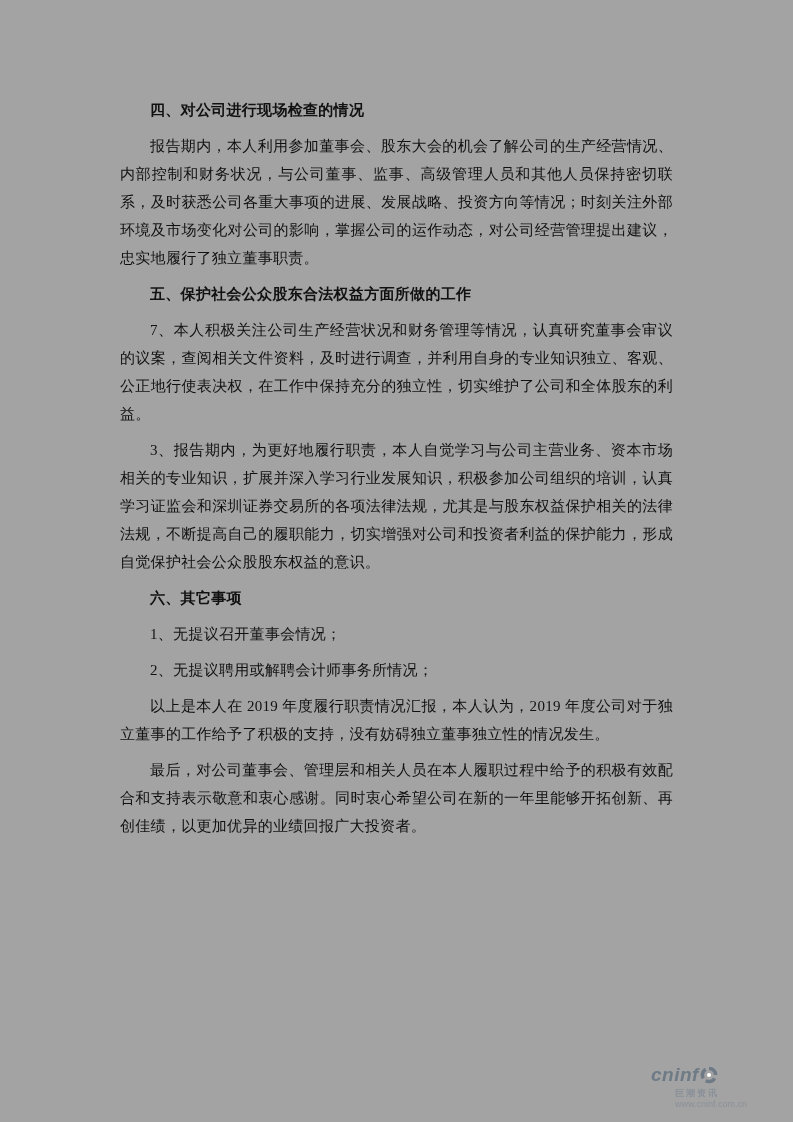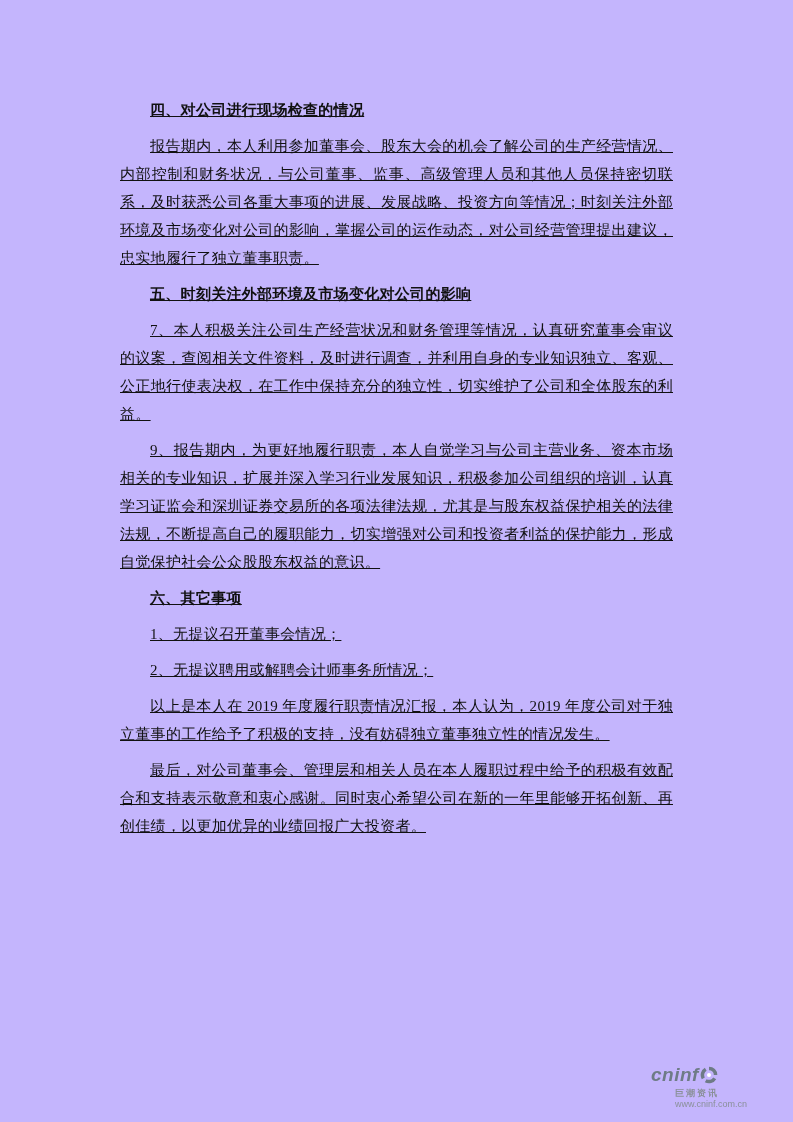--- a/index.html
+++ b/index.html
@@ -15,22 +15,21 @@
     color: #111111;
     overflow: hidden;
   }
   .page {
     position: absolute;
     top: 0; left: 0;
     width: 793px;
     height: 1122px;
     box-sizing: border-box;
     padding: 96px 120px 0 120px;
-    background: #c4b5fd;
-    text-decoration: underline;
+    background: #a3a3a3;
   }
   .block {
     font-size: 15px;
     line-height: 28px;
     text-align: justify;
     text-indent: 2em;
     margin: 0 0 8px 0;
     letter-spacing: 0.3px;
   }
   .heading {
@@ -73,23 +72,23 @@
     font-weight: bold;
     letter-spacing: 2px;
   }
 </style>
 </head>
 <body>
 
 <div class="page">
   <div class="block heading">四、对公司进行现场检查的情况</div>
   <div class="block paragraph">报告期内，本人利用参加董事会、股东大会的机会了解公司的生产经营情况、内部控制和财务状况，与公司董事、监事、高级管理人员和其他人员保持密切联系，及时获悉公司各重大事项的进展、发展战略、投资方向等情况；时刻关注外部环境及市场变化对公司的影响，掌握公司的运作动态，对公司经营管理提出建议，忠实地履行了独立董事职责。</div>
-  <div class="block heading">五、时刻关注外部环境及市场变化对公司的影响</div>
+  <div class="block heading">五、保护社会公众股东合法权益方面所做的工作</div>
   <div class="block paragraph">7、本人积极关注公司生产经营状况和财务管理等情况，认真研究董事会审议的议案，查阅相关文件资料，及时进行调查，并利用自身的专业知识独立、客观、公正地行使表决权，在工作中保持充分的独立性，切实维护了公司和全体股东的利益。</div>
-  <div class="block paragraph">9、报告期内，为更好地履行职责，本人自觉学习与公司主营业务、资本市场相关的专业知识，扩展并深入学习行业发展知识，积极参加公司组织的培训，认真学习证监会和深圳证券交易所的各项法律法规，尤其是与股东权益保护相关的法律法规，不断提高自己的履职能力，切实增强对公司和投资者利益的保护能力，形成自觉保护社会公众股股东权益的意识。</div>
+  <div class="block paragraph">3、报告期内，为更好地履行职责，本人自觉学习与公司主营业务、资本市场相关的专业知识，扩展并深入学习行业发展知识，积极参加公司组织的培训，认真学习证监会和深圳证券交易所的各项法律法规，尤其是与股东权益保护相关的法律法规，不断提高自己的履职能力，切实增强对公司和投资者利益的保护能力，形成自觉保护社会公众股股东权益的意识。</div>
   <div class="block heading">六、其它事项</div>
   <div class="block paragraph">1、无提议召开董事会情况；</div>
   <div class="block paragraph">2、无提议聘用或解聘会计师事务所情况；</div>
   <div class="block paragraph">以上是本人在 2019 年度履行职责情况汇报，本人认为，2019 年度公司对于独立董事的工作给予了积极的支持，没有妨碍独立董事独立性的情况发生。</div>
   <div class="block paragraph">最后，对公司董事会、管理层和相关人员在本人履职过程中给予的积极有效配合和支持表示敬意和衷心感谢。同时衷心希望公司在新的一年里能够开拓创新、再创佳绩，以更加优异的业绩回报广大投资者。</div>
 </div>
 
 <div class="footer">
   <div class="logo-row">
     <span class="logo-text">cninf</span>

